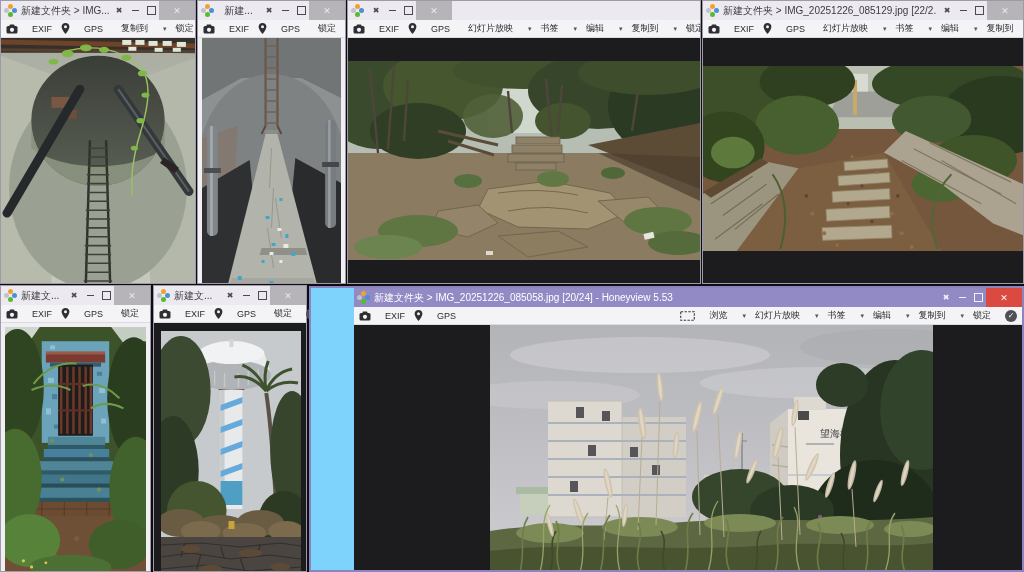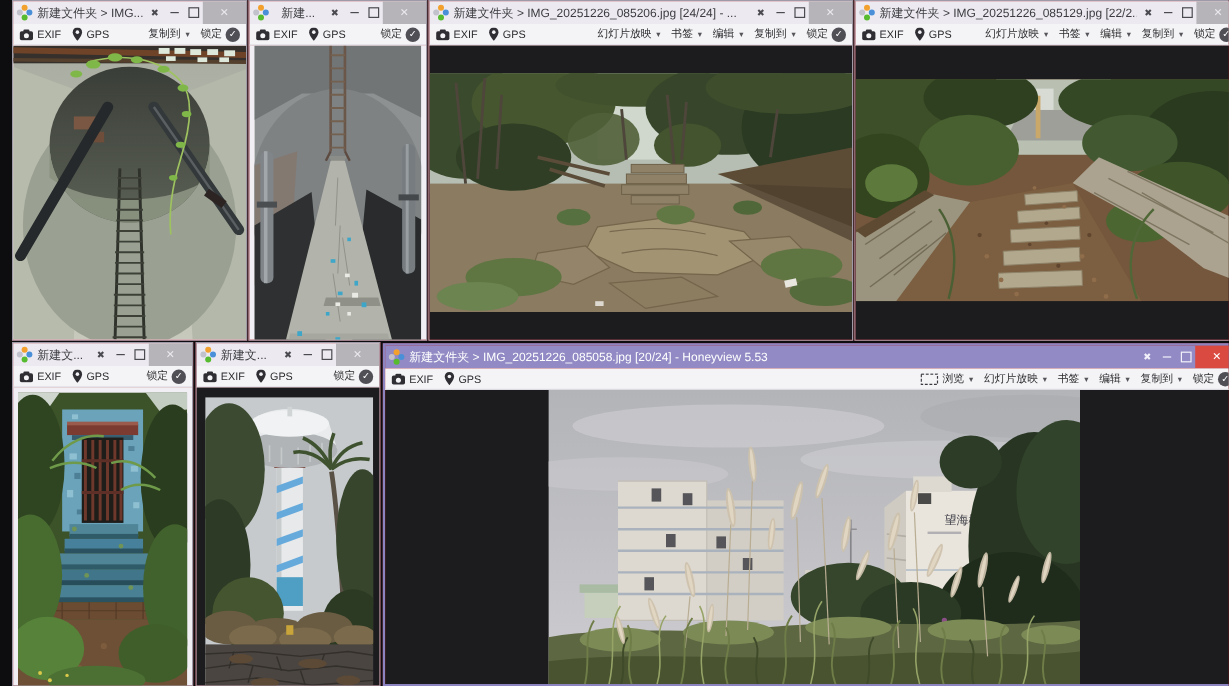--- a/index.html
+++ b/index.html
@@ -1,19 +1,19 @@
 <!DOCTYPE html>
 <html><head>
 <meta charset="utf-8">
 <style>
   html,body{margin:0;padding:0;background:#0d0d0f;}
   #screen{position:relative;width:1024px;height:572px;overflow:hidden;background:#0d0d0f;
           font-family:"Liberation Sans","DejaVu Sans",sans-serif;}
   .window{position:absolute;display:flex;flex-direction:column;box-sizing:border-box;
-          border:1px solid #9e9aa8;background:#b91c1c;margin-left:10px;}
+          border:1px solid #9e9aa8;background:#7dd3fc;}
   .window.active{border:2px solid #8b84c0;}
   .titlebar{height:19px;min-height:19px;background:#eceaf0;display:flex;align-items:center;
             padding-left:3px;font-size:10px;color:#3c3c40;overflow:hidden;}
   .window.active .titlebar{background:#918ac4;color:#ffffff;}
   .hv-logo{width:13px;height:13px;position:relative;margin-right:4px;flex:0 0 13px;}
   .hv-logo i{position:absolute;width:5px;height:5px;border-radius:50%;}
   .hv-logo .d1{left:4px;top:0;background:#f2a12e;}
   .hv-logo .d2{left:8px;top:4px;background:#4a90d9;}
   .hv-logo .d3{left:4px;top:8px;background:#57bb2f;}
   .hv-logo .d4{left:0;top:4px;background:#c2c2cc;}
@@ -22,21 +22,21 @@
   .cap{width:16px;height:100%;display:flex;align-items:center;justify-content:center;
        font-size:8px;color:#4a4a50;}
   .active .cap{color:#f2f1fa;}
   .cap .minbar{width:7px;height:1.5px;background:currentColor;}
   .cap .maxbox{width:7px;height:7px;border:1.2px solid currentColor;}
   .cap-close{width:36px;height:100%;background:#b6b3b9;color:#ebe9ee;display:flex;
              align-items:center;justify-content:center;font-size:9px;}
   .active .cap-close{background:#da4a41;color:#fff;}
   .toolbar{height:17px;min-height:17px;background:#f4f3f6;border-bottom:1px solid #dddbe2;
            display:flex;align-items:center;padding:0 5px;font-size:9px;color:#2b2b2e;gap:9px;}
-  .tbi{display:flex;align-items:center;gap:3px;white-space:nowrap;}
+  .tbi{display:flex;align-items:center;gap:14px;white-space:nowrap;}
   .caret{font-size:7px;color:#55555a;margin-left:1px;}
   .chk{width:12px;height:12px;border-radius:50%;background:#504f56;color:#fff;display:flex;
        align-items:center;justify-content:center;font-size:8px;}
   .sp{flex:1;}
   .content{flex:1;position:relative;overflow:hidden;}
   .content.dark{background:#1c1c1e;}
   .content.light{background:#f1eff3;}
   .photo{position:absolute;display:block;}
   svg text{font-family:"Liberation Sans","DejaVu Sans",sans-serif;}
 </style>
@@ -231,21 +231,20 @@
 </div>
 
 <div class="window" style="left:347px;top:0;width:354px;height:284px;">
   <div class="titlebar">
     <span class="hv-logo">
           <i class="d1"></i>
           <i class="d2"></i>
           <i class="d3"></i>
           <i class="d4"></i>
         </span>
-    <span class="wtitle">新建文件夹 &gt; IMG_20251226_085206.jpg [24/24] - ...</span>
     <span class="caps">
       <span class="cap">✖</span>
       <span class="cap">
             <span class="minbar"></span>
           </span>
       <span class="cap">
             <span class="maxbox"></span>
           </span>
       <span class="cap-close">✕</span>
     </span>
@@ -654,21 +653,21 @@
       <g fill="#5d4a36">
             <ellipse cx="30" cy="218" rx="10" ry="4"></ellipse>
             <ellipse cx="90" cy="222" rx="12" ry="4"></ellipse>
             <ellipse cx="120" cy="236" rx="10" ry="4"></ellipse>
             <ellipse cx="50" cy="238" rx="12" ry="4"></ellipse>
           </g>
     </svg>
   </div>
 </div>
 
-<div class="window active" style="left:309px;top:286px;width:715px;height:286px;">
+<div class="window active" style="left:309px;top:286px;width:715px;height:286px;padding-left:43px;">
   <div class="titlebar">
     <span class="hv-logo">
           <i class="d1"></i>
           <i class="d2"></i>
           <i class="d3"></i>
           <i class="d4"></i>
         </span>
     <span class="wtitle">新建文件夹 &gt; IMG_20251226_085058.jpg [20/24] - Honeyview 5.53</span>
     <span class="caps">
       <span class="cap">✖</span>

